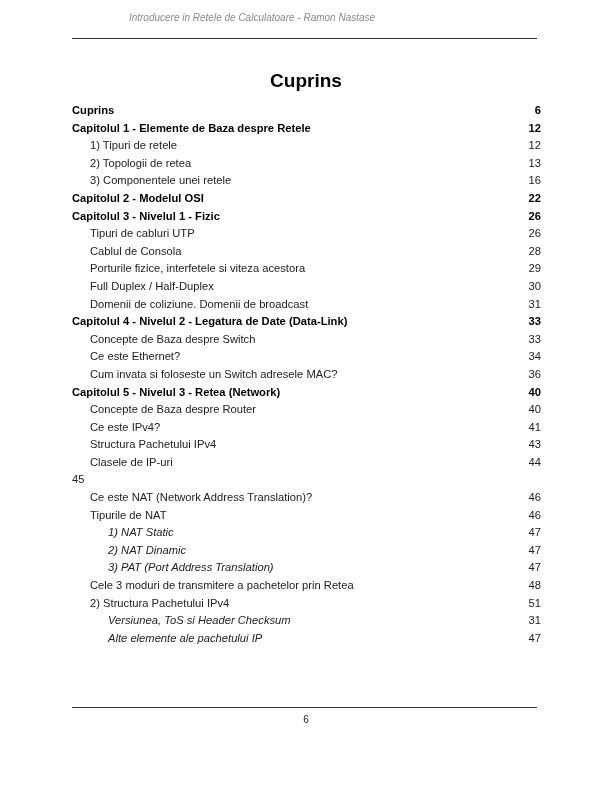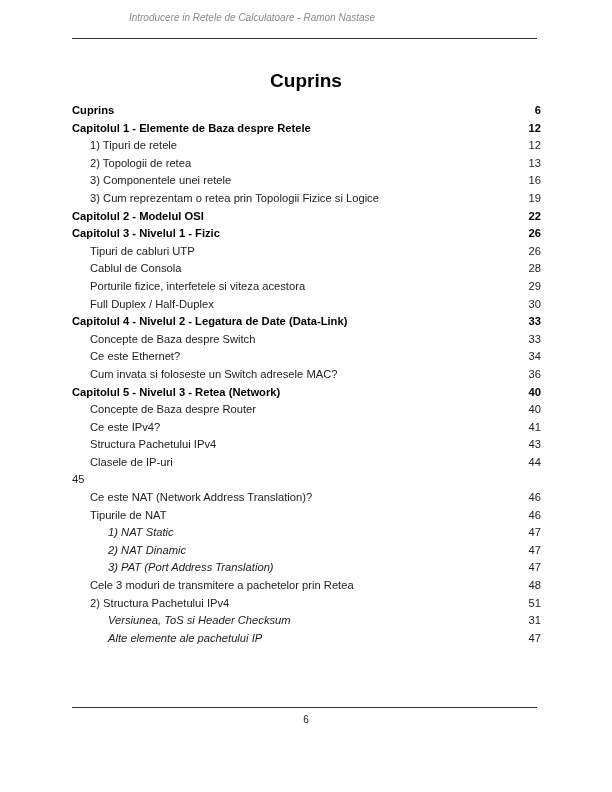--- a/index.html
+++ b/index.html
@@ -39,24 +39,20 @@
       <span class="page">12</span>
     </div>
     <div class="toc-row lvl1">
       <span class="label">2) Topologii de retea</span>
       <span class="page">13</span>
     </div>
     <div class="toc-row lvl1">
       <span class="label">3) Componentele unei retele</span>
       <span class="page">16</span>
     </div>
-    <div class="toc-row lvl1">
-      <span class="label">3) Cum reprezentam o retea prin Topologii Fizice si Logice</span>
-      <span class="page">19</span>
-    </div>
     <div class="toc-row lvl0">
       <span class="label">Capitolul 2 - Modelul OSI</span>
       <span class="page">22</span>
     </div>
     <div class="toc-row lvl0">
       <span class="label">Capitolul 3 - Nivelul 1 - Fizic</span>
       <span class="page">26</span>
     </div>
     <div class="toc-row lvl1">
       <span class="label">Tipuri de cabluri UTP</span>
@@ -66,20 +62,24 @@
       <span class="label">Cablul de Consola</span>
       <span class="page">28</span>
     </div>
     <div class="toc-row lvl1">
       <span class="label">Porturile fizice, interfetele si viteza acestora</span>
       <span class="page">29</span>
     </div>
     <div class="toc-row lvl1">
       <span class="label">Full Duplex / Half-Duplex</span>
       <span class="page">30</span>
+    </div>
+    <div class="toc-row lvl1">
+      <span class="label">Domenii de coliziune. Domenii de broadcast</span>
+      <span class="page">31</span>
     </div>
     <div class="toc-row lvl0">
       <span class="label">Capitolul 4 - Nivelul 2 - Legatura de Date (Data-Link)</span>
       <span class="page">33</span>
     </div>
     <div class="toc-row lvl1">
       <span class="label">Concepte de Baza despre Switch</span>
       <span class="page">33</span>
     </div>
     <div class="toc-row lvl1">

